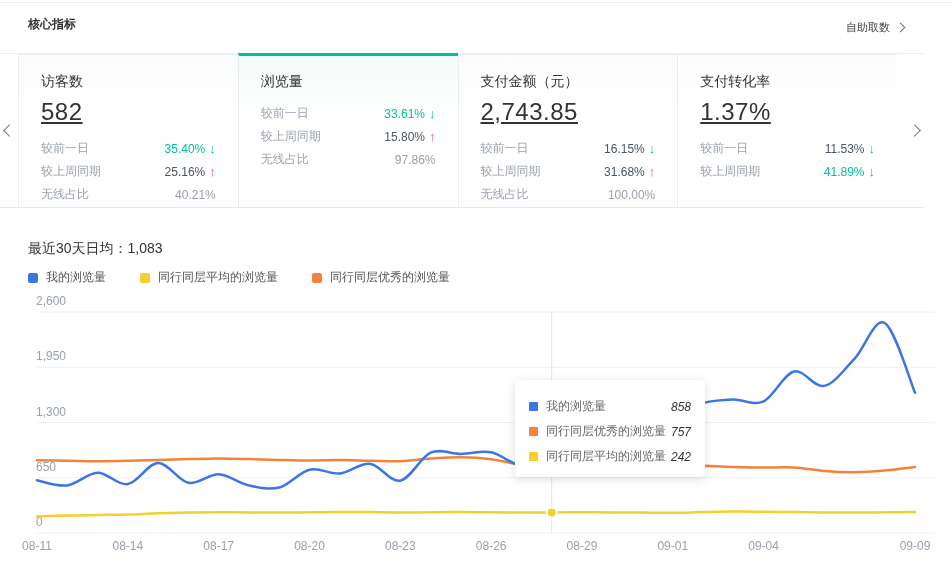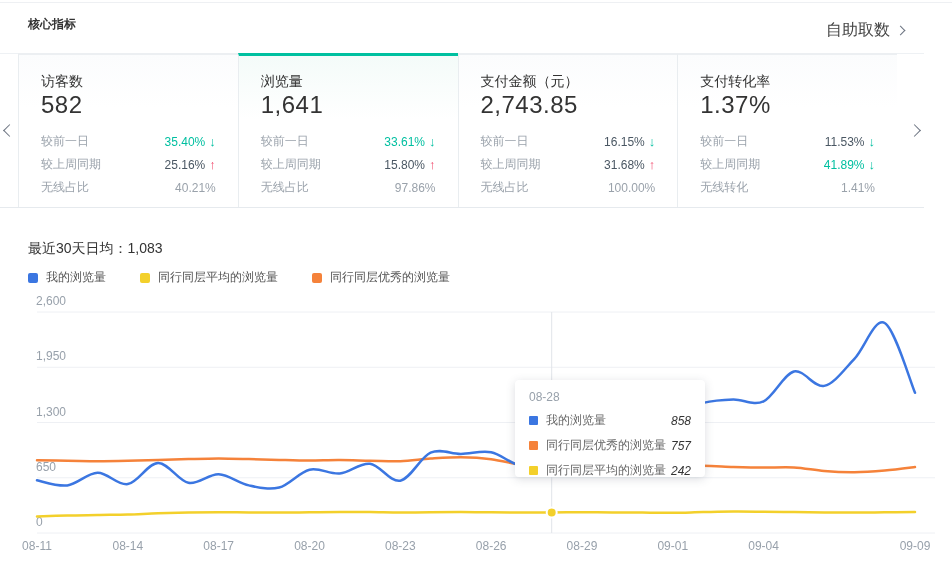--- a/index.html
+++ b/index.html
@@ -3,37 +3,37 @@
 <meta charset="utf-8">
 <style>
   * { margin:0; padding:0; box-sizing:border-box; }
   html,body { background:#fff; }
   body { font-family:"Liberation Sans","DejaVu Sans",sans-serif; }
   .screen { position:relative; width:952px; height:566px; background:#fff; overflow:hidden; }
   .page-top-border { position:absolute; top:2px; left:0; width:100%; border-top:1px solid #eef0f3; }
 
   
   .hdr-title { position:absolute; left:28px; top:16px; font-size:12px; font-weight:700; color:#333; }
-  .hdr-link { position:absolute; right:48px; top:20px; font-size:16px; color:#444; display:flex; align-items:center; cursor:pointer; }
+  .hdr-link { position:absolute; right:48px; top:20px; font-size:11px; color:#444; display:flex; align-items:center; cursor:pointer; }
   .chev { display:inline-block; width:7px; height:7px; border-top:1.6px solid #6b7380; border-right:1.6px solid #6b7380; }
   .chev-right { transform:rotate(45deg); margin-left:7px; }
   .chev-left  { transform:rotate(-135deg); }
   .chev-big { width:9px; height:9px; border-width:1.6px; }
 
   
   .cards-strip { position:absolute; top:53px; left:0; width:924px; height:155px; display:flex; border-bottom:1px solid #e6eaee; background:#fff; }
   .gutter { display:flex; align-items:center; justify-content:center; border-top:1px solid #eef1f4; cursor:pointer; }
   .gutter-left { width:18px; }
   .gutter-right { width:27px; }
   .mcard { flex:1 1 0; border-left:1px solid #e9edf0; border-top:2px solid #eceff2; padding:18px 22px 0;
            background:linear-gradient(#fbfcfd, #ffffff 35%); cursor:pointer; }
   .mcard:last-of-type { border-right:1px solid #e9edf0; }
   .mcard.selected { border-top:3px solid #00c0a0; background:linear-gradient(#f4fbf9, #ffffff 42%); padding-top:17px; }
   .mcard-title { font-size:14px; color:#333; }
-  .mcard-value { font-size:24px; color:#333; letter-spacing:.5px; }
+  .mcard-value { font-size:24px; color:#333; margin-top:7px; letter-spacing:.5px;text-decoration:underline; }
   .mcard-rows { margin-top:11px; }
   .crow { display:flex; align-items:center; font-size:12px; height:23px; }
   .crow-label { color:#9aa2ab; }
   .crow-value { margin-left:auto; }
   .tone-teal { color:#00bfa0; }
   .tone-dark { color:#4a5763; }
   .tone-gray { color:#9aa2ab; }
   .arrow { font-weight:700; margin-left:4px; font-size:13px; }
   .arrow-down { color:#00bfa0; }
   .arrow-up { color:#f0496c; }
@@ -87,21 +87,20 @@
             <span class="arrow arrow-up">↑</span>
           </div>
           <div class="crow">
             <span class="crow-label">无线占比</span>
             <span class="crow-value tone-gray">40.21%</span>
           </div>
         </div>
     </div>
       <div class="mcard selected">
       <div class="mcard-title">浏览量</div>
-      <div class="mcard-value">1,641</div>
       <div class="mcard-rows">
           <div class="crow">
             <span class="crow-label">较前一日</span>
             <span class="crow-value tone-teal">33.61%</span>
             <span class="arrow arrow-down">↓</span>
           </div>
           <div class="crow">
             <span class="crow-label">较上周同期</span>
             <span class="crow-value tone-dark">15.80%</span>
             <span class="arrow arrow-up">↑</span>
@@ -138,24 +137,20 @@
       <div class="mcard-rows">
           <div class="crow">
             <span class="crow-label">较前一日</span>
             <span class="crow-value tone-dark">11.53%</span>
             <span class="arrow arrow-down">↓</span>
           </div>
           <div class="crow">
             <span class="crow-label">较上周同期</span>
             <span class="crow-value tone-teal">41.89%</span>
             <span class="arrow arrow-down">↓</span>
-          </div>
-          <div class="crow">
-            <span class="crow-label">无线转化</span>
-            <span class="crow-value tone-gray">1.41%</span>
           </div>
         </div>
     </div>
       <div class="gutter gutter-right">
       <span class="chev chev-big chev-right"></span>
     </div>
   </div>
 
   <div class="trend-title">最近30天日均：1,083</div>
 
@@ -196,21 +191,20 @@
       <text x="763.6206896551724" y="260" text-anchor="middle">09-04</text>
       <text x="915" y="260" text-anchor="middle">09-09</text>
       <line x1="551.6896551724138" y1="22" x2="551.6896551724138" y2="243" stroke="#e1e4e9" stroke-width="1"></line>
       <path d="M37.0,170.3C42.0,170.4,57.2,170.6,67.3,170.8C77.4,170.9,87.5,171.2,97.6,171.2C107.6,171.2,117.7,171.0,127.8,170.8C137.9,170.5,148.0,170.2,158.1,169.9C168.2,169.6,178.3,169.3,188.4,169.1C198.5,168.8,208.6,168.4,218.7,168.4C228.7,168.4,238.8,168.8,248.9,169.1C259.0,169.3,269.1,169.6,279.2,169.9C289.3,170.2,299.4,170.6,309.5,170.6C319.6,170.6,329.7,170.0,339.8,170.1C349.9,170.1,359.9,170.6,370.0,170.8C380.1,170.9,390.2,171.5,400.3,171.2C410.4,170.8,420.5,169.3,430.6,168.6C440.7,168.0,450.8,167.3,460.9,167.3C471.0,167.4,481.0,167.9,491.1,169.2C501.2,170.5,511.3,173.4,521.4,175.0C531.5,176.6,541.6,178.2,551.7,178.7C561.8,179.1,571.9,177.9,582.0,177.7C592.1,177.5,602.1,177.4,612.2,177.4C622.3,177.4,632.4,177.6,642.5,177.6C652.6,177.5,662.7,177.4,672.8,177.1C682.9,176.8,693.0,175.9,703.1,175.8C713.2,175.8,723.3,176.6,733.3,176.9C743.4,177.2,753.5,177.5,763.6,177.6C773.7,177.6,783.8,176.8,793.9,177.4C804.0,177.9,814.1,180.1,824.2,180.9C834.3,181.8,844.4,182.3,854.4,182.2C864.5,182.2,874.6,181.4,884.7,180.5C894.8,179.7,910.0,177.7,915.0,177.1" fill="none" stroke="#f5823a" stroke-width="2.5" stroke-linecap="round" stroke-linejoin="round"></path>
       <path d="M37.0,226.4C42.0,226.3,57.2,225.8,67.3,225.6C77.4,225.3,87.5,225.2,97.6,225.0C107.6,224.8,117.7,224.8,127.8,224.5C137.9,224.2,148.0,223.6,158.1,223.3C168.2,223.0,178.3,222.8,188.4,222.6C198.5,222.4,208.6,222.3,218.7,222.3C228.7,222.2,238.8,222.4,248.9,222.4C259.0,222.5,269.1,222.6,279.2,222.6C289.3,222.6,299.4,222.4,309.5,222.3C319.6,222.1,329.7,221.9,339.8,221.9C349.9,221.9,359.9,222.0,370.0,222.1C380.1,222.2,390.2,222.6,400.3,222.6C410.4,222.6,420.5,222.3,430.6,222.3C440.7,222.2,450.8,222.1,460.9,222.1C471.0,222.1,481.0,222.3,491.1,222.3C501.2,222.4,511.3,222.5,521.4,222.5C531.5,222.5,541.6,222.5,551.7,222.4C561.8,222.4,571.9,222.3,582.0,222.3C592.1,222.3,602.1,222.4,612.2,222.4C622.3,222.5,632.4,222.5,642.5,222.6C652.6,222.7,662.7,222.9,672.8,222.8C682.9,222.7,693.0,222.3,703.1,222.1C713.2,221.9,723.3,221.6,733.3,221.6C743.4,221.5,753.5,221.7,763.6,221.8C773.7,221.8,783.8,222.0,793.9,222.1C804.0,222.2,814.1,222.3,824.2,222.4C834.3,222.5,844.4,222.6,854.4,222.6C864.5,222.6,874.6,222.4,884.7,222.3C894.8,222.1,910.0,222.0,915.0,221.9" fill="none" stroke="#f3d02b" stroke-width="2.5" stroke-linecap="round" stroke-linejoin="round"></path>
       <path d="M37.0,190.3C42.0,191.2,57.2,196.7,67.3,195.4C77.4,194.1,87.5,182.9,97.6,182.7C107.6,182.4,117.7,195.8,127.8,194.1C137.9,192.5,148.0,173.1,158.1,172.9C168.2,172.7,178.3,190.9,188.4,192.8C198.5,194.8,208.6,183.9,218.7,184.3C228.7,184.8,238.8,193.2,248.9,195.4C259.0,197.6,269.1,200.1,279.2,197.5C289.3,194.9,299.4,182.0,309.5,179.7C319.6,177.3,329.7,184.5,339.8,183.5C349.9,182.5,359.9,172.5,370.0,173.7C380.1,174.9,390.2,192.6,400.3,190.7C410.4,188.9,420.5,167.1,430.6,162.7C440.7,158.2,450.8,164.0,460.9,163.9C471.0,163.9,481.0,160.3,491.1,162.3C501.2,164.2,511.3,174.5,521.4,175.8C531.5,177.2,541.6,172.3,551.7,170.1C561.8,167.8,571.9,165.7,582.0,162.3C592.1,158.8,602.1,153.9,612.2,149.5C622.3,145.1,632.4,140.1,642.5,135.9C652.6,131.6,662.7,127.8,672.8,124.0C682.9,120.2,693.0,115.4,703.1,112.9C713.2,110.5,723.3,109.8,733.3,109.5C743.4,109.3,753.5,115.9,763.6,111.3C773.7,106.6,783.8,84.0,793.9,81.5C804.0,79.0,814.1,98.1,824.2,95.9C834.3,93.8,844.4,79.2,854.4,68.8C864.5,58.3,874.6,27.4,884.7,33.0C894.8,38.7,910.0,91.1,915.0,102.8" fill="none" stroke="#3b76e1" stroke-width="2.5" stroke-linecap="round" stroke-linejoin="round"></path>
       <circle cx="551.6896551724138" cy="222.43" r="5" fill="#f3d02b" stroke="#ffffff" stroke-width="2"></circle>
     </svg>
 
   <div class="tooltip">
-    <div class="tooltip-date">08-28</div>
     <div class="trow">
       <span class="trow-swatch" style="background: rgb(59, 118, 225);"></span>
       <span class="trow-label">我的浏览量</span>
       <span class="trow-value">858</span>
     </div>
     <div class="trow">
       <span class="trow-swatch" style="background: rgb(245, 130, 58);"></span>
       <span class="trow-label">同行同层优秀的浏览量</span>
       <span class="trow-value">757</span>
     </div>

